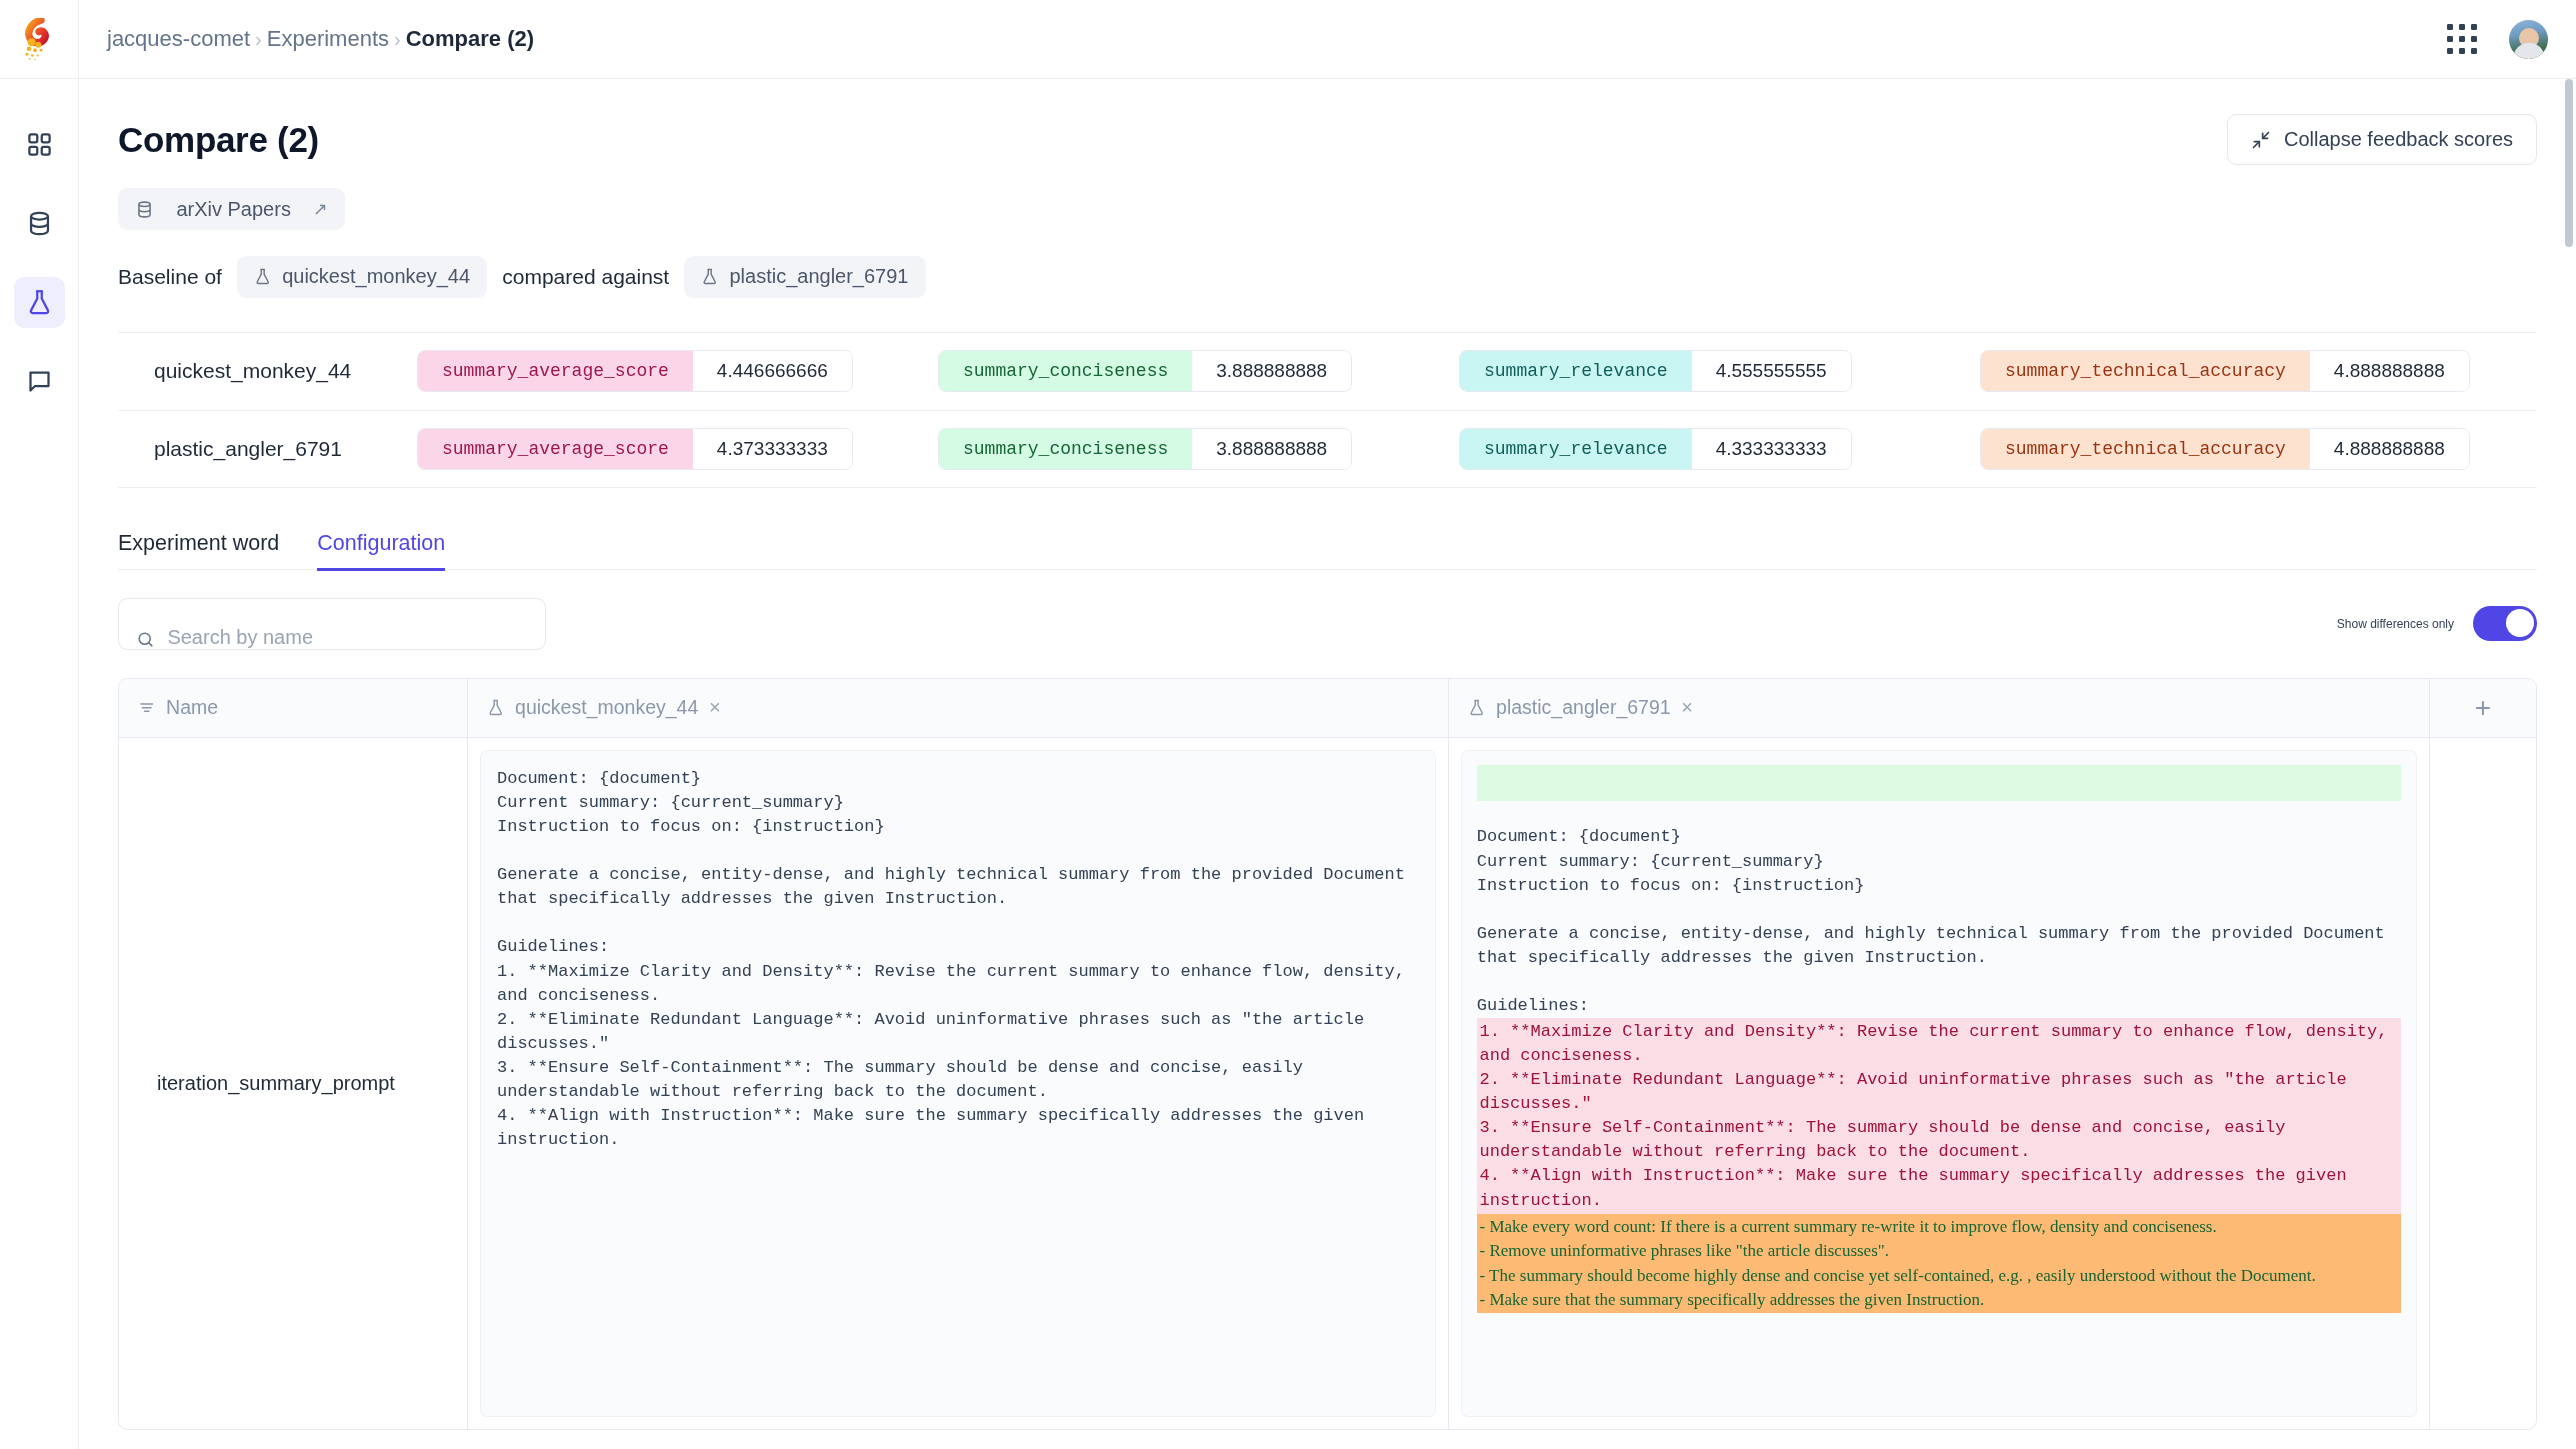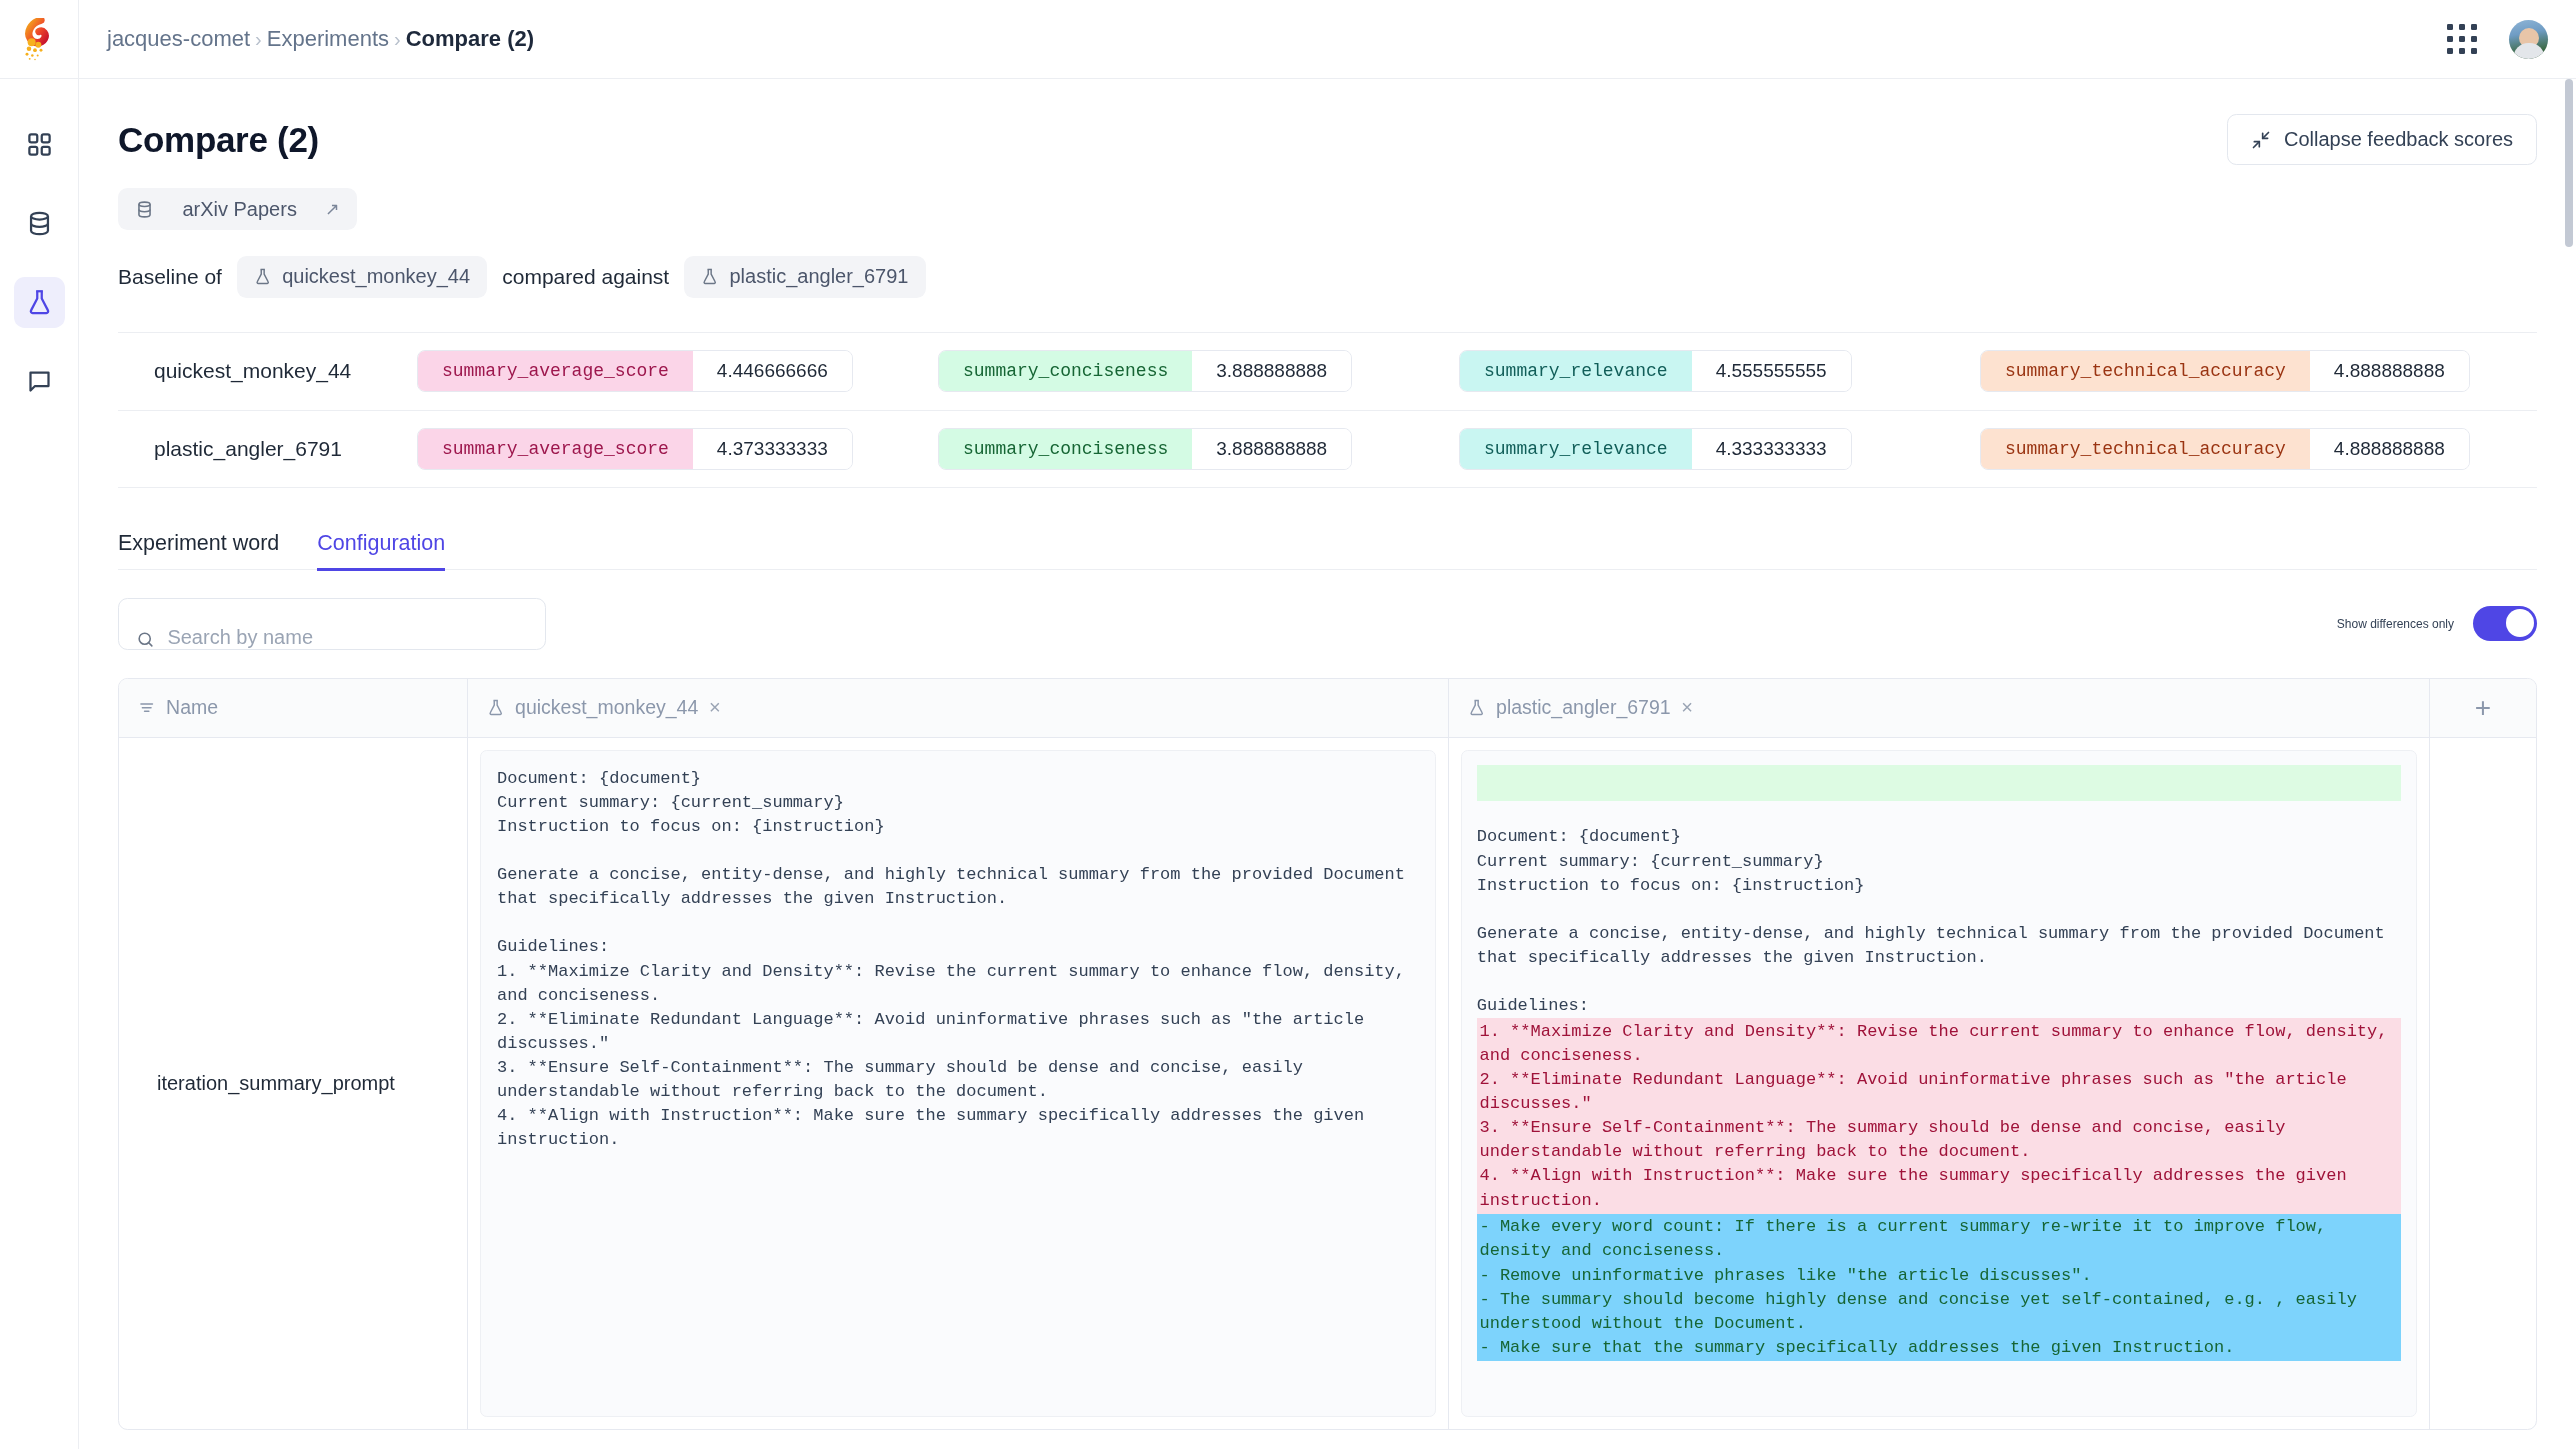--- a/index.html
+++ b/index.html
@@ -75,21 +75,21 @@
     display: flex; align-items: center; gap: 13.4px;
     border: 1.3px solid #e3e7ee; border-radius: 9.4px;
     background: #fff; color: #334155;
     height: 51px; padding: 0 23px;
     font-size: 20px; font-family: "Liberation Sans", sans-serif;
     cursor: pointer;
   }
 
   .chip-row { margin-top: 23px; }
   .chip {
-    display: inline-flex; align-items: center; gap: 28px;
+    display: inline-flex; align-items: center; gap: 22px;
     background: #f3f4f7; border-radius: 9.4px;
     height: 42px; padding: 0 17.4px;
     font-size: 20px; color: #4c566b;
     cursor: pointer;
     justify-content: flex-end;
   }
   .chip .ext { color: #7b8699; font-size: 17.4px; }
 
   .baseline-row { margin-top: 25.5px; display: flex; align-items: center; gap: 14.8px; font-size: 21px; color: #1f2937; }
   .exp-chip {
@@ -178,21 +178,21 @@
     background: #fafbfd; border: 1.3px solid #eef0f4; border-radius: 6.7px;
     padding: 14.8px 14.8px;
     font-family: "Liberation Mono", monospace; font-size: 17px;
     line-height: 1.42; color: #334155;
     height: 100%;
     white-space: pre-wrap; word-break: break-word;
     overflow: hidden;
   }
   .codebox.plain { padding: 16px 16px; }
   .seg { display: block; white-space: pre-wrap; }
-  .seg.add { background: #7dd3fc; color: #166534; padding: 1.3px 2.7px; }
+  .seg.add { background: #fdba74; color: #166534; padding: 1.3px 2.7px; font-family: Liberation Serif, serif; }
   .seg.del { background: #fbdde5; color: #9f1239; padding: 1.3px 2.7px; }
   .seg.blank-add { background: #ddfbe3; height: 36px; }
 
   .scrollbar {
     position: absolute; top: 79px; right: 2.7px; width: 8px;
     height: 168px; border-radius: 4px; background: #c3c9d4;
   }
 </style>
 </head>
 <body>

